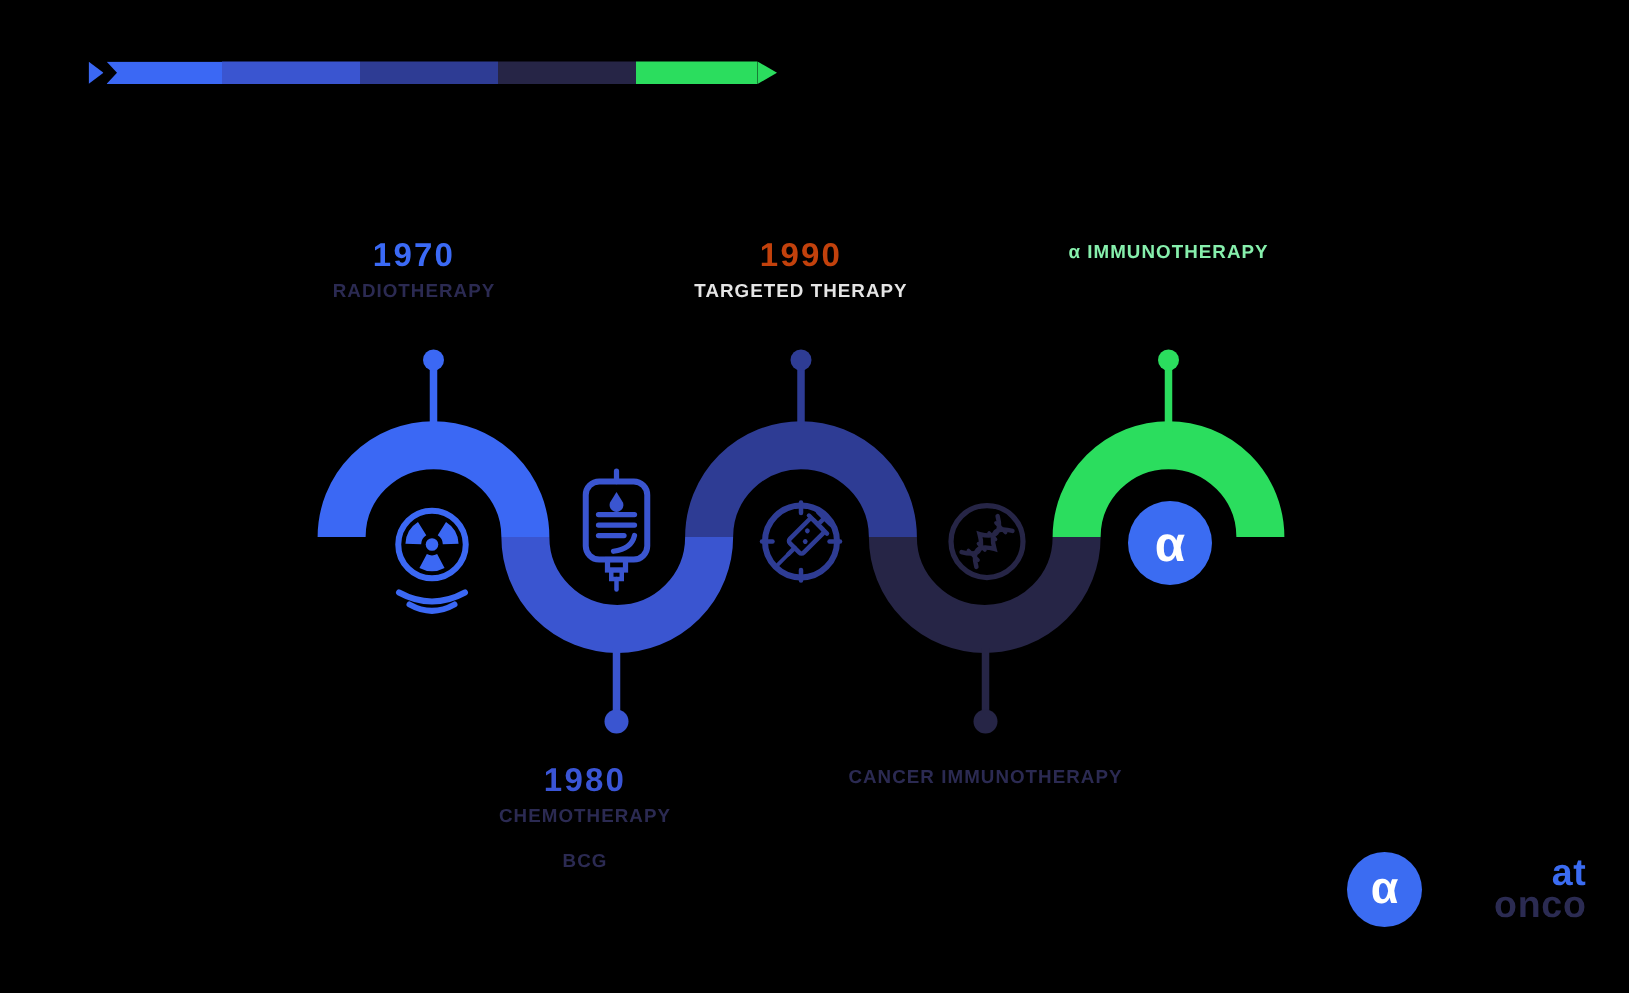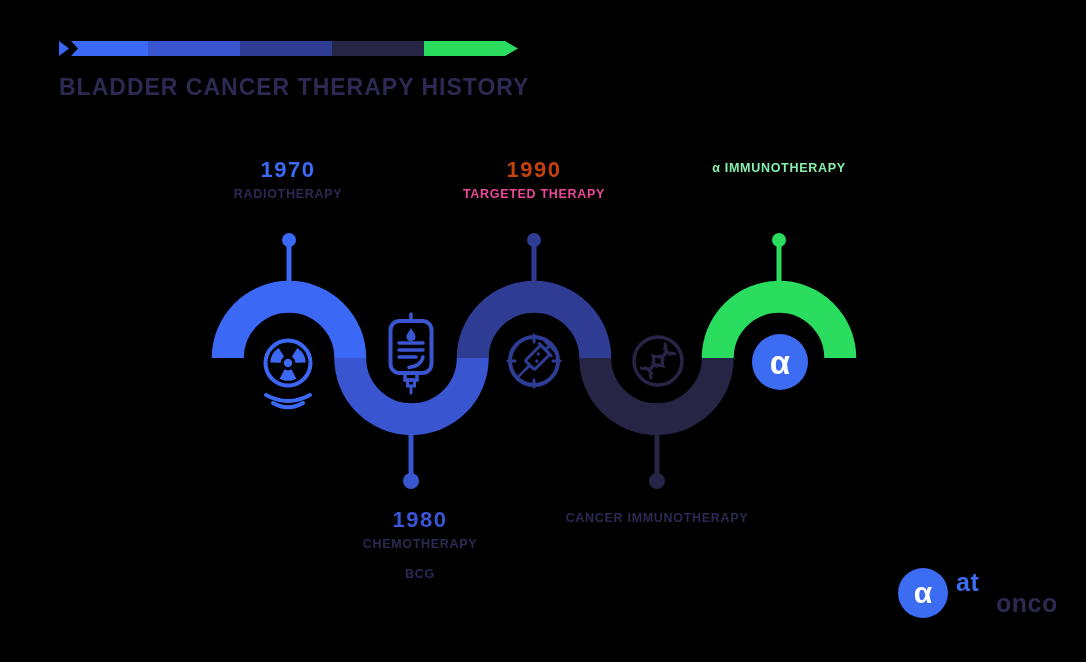--- a/index.html
+++ b/index.html
@@ -59,38 +59,37 @@
   .milestone .caption { font-size: 12.5px; font-weight: bold; letter-spacing: 0.7px; margin-top: 4px; line-height: 15px; }
   .milestone .caption2 { margin-top: 15px; }
 
   
   .logo { position: absolute; left: 898px; top: 568px; display: flex; align-items: center; }
   .logo-circle {
     width: 50px; height: 50px; border-radius: 50%;
     display: flex; align-items: center; justify-content: center;
     color: #fff; font-size: 30px; font-weight: bold; line-height: 1;
   }
-  .logo-text { margin-left: 8px; font-weight: bold; font-size: 25px; line-height: 21px; letter-spacing: 0.5px; }
+  .logo-text { margin-left: 8px; font-weight: bold; font-size: 25px; line-height: 21px; letter-spacing: 0.5px; text-align: right; }
 </style>
 </head>
 <body>
 
 <div class="canvas">
 
   <div class="bar-chevron" style="background: rgb(59, 104, 244);"></div>
   <div class="bar">
     <div class="seg seg1" style="background: rgb(59, 104, 244);"></div>
     <div class="seg seg2" style="background: rgb(58, 85, 208);"></div>
     <div class="seg seg3" style="background: rgb(46, 60, 148);"></div>
     <div class="seg seg4" style="background: rgb(38, 37, 70);"></div>
     <div class="seg seg5" style="background: rgb(43, 221, 94);"></div>
   </div>
   <div class="bar-tip" style="background: rgb(43, 221, 94);"></div>
 
-  <div class="page-title" style="color: rgb(43, 42, 82);">BLADDER CANCER THERAPY HISTORY</div>
 
   <svg class="wave" viewBox="0 0 1086 662">
     <path class="arc" d="M 227.75 358 A 61.25 61.25 0 0 1 350.25 358" style="stroke: rgb(59, 104, 244);"></path>
     <path class="arc" d="M 350.25 358 A 61.25 61.25 0 0 0 472.75 358" style="stroke: rgb(58, 85, 208);"></path>
     <path class="arc" d="M 472.75 358 A 61.25 61.25 0 0 1 595.25 358" style="stroke: rgb(46, 60, 148);"></path>
     <path class="arc" d="M 595.25 358 A 61.25 61.25 0 0 0 717.75 358" style="stroke: rgb(38, 37, 70);"></path>
     <path class="arc" d="M 717.75 358 A 61.25 61.25 0 0 1 840.25 358" style="stroke: rgb(43, 221, 94);"></path>
 
     <line class="stem" x1="289" y1="246" x2="289" y2="284" style="stroke: rgb(59, 104, 244);"></line>
     <circle cx="289" cy="240" r="7" style="fill: rgb(59, 104, 244);"></circle>
@@ -168,35 +167,35 @@
         <line x1="23.5" y1="15" x2="32.5" y2="15" stroke-width="2.5"></line>
         <line x1="25" y1="23" x2="31" y2="23" stroke-width="2.5"></line>
         <line x1="25" y1="33" x2="31" y2="33" stroke-width="2.5"></line>
         <line x1="23.5" y1="41" x2="32.5" y2="41" stroke-width="2.5"></line>
       </g>
     </g>
   </svg>
 
   <div class="alpha-badge" style="background: rgb(59, 108, 242);">α</div>
 
-  <div class="milestone" style="left:288px; top:157px;">
+  <div class="milestone" style="left:276px; top:157px;">
     <div class="year" style="color: rgb(59, 106, 245);">1970</div>
     <div class="caption" style="color: rgb(43, 42, 82);">RADIOTHERAPY</div>
   </div>
 
   <div class="milestone" style="left:534px; top:157px;">
     <div class="year" style="color: #c2410c;">1990</div>
-    <div class="caption" style="color: #ec4899;">TARGETED THERAPY</div>
+    <div class="caption" style="color: #e5e5e5;">TARGETED THERAPY</div>
   </div>
 
   <div class="milestone" style="left:779px; top:157px;">
     <div class="caption" style="color: #86efac;">α IMMUNOTHERAPY</div>
   </div>
 
-  <div class="milestone" style="left:420px; top:507px;">
+  <div class="milestone" style="left:390px; top:507px;">
     <div class="year" style="color: rgb(58, 85, 214);">1980</div>
     <div class="caption" style="color: rgb(43, 42, 82);">CHEMOTHERAPY</div>
     <div class="caption caption2" style="color: rgb(43, 42, 82); text-align: center;">BCG</div>
   </div>
 
   <div class="milestone" style="left:657px; top:507px;">
     <div class="caption" style="color: rgb(43, 42, 82);">CANCER IMMUNOTHERAPY</div>
   </div>
 
   <div class="logo">

